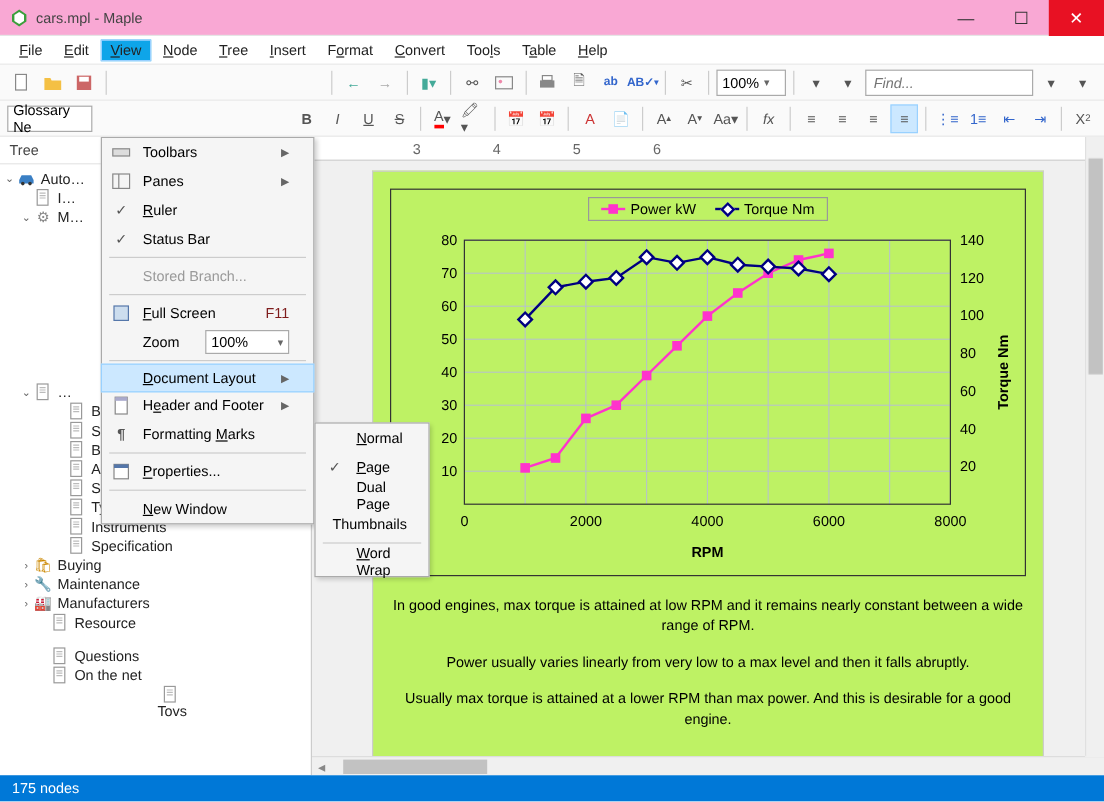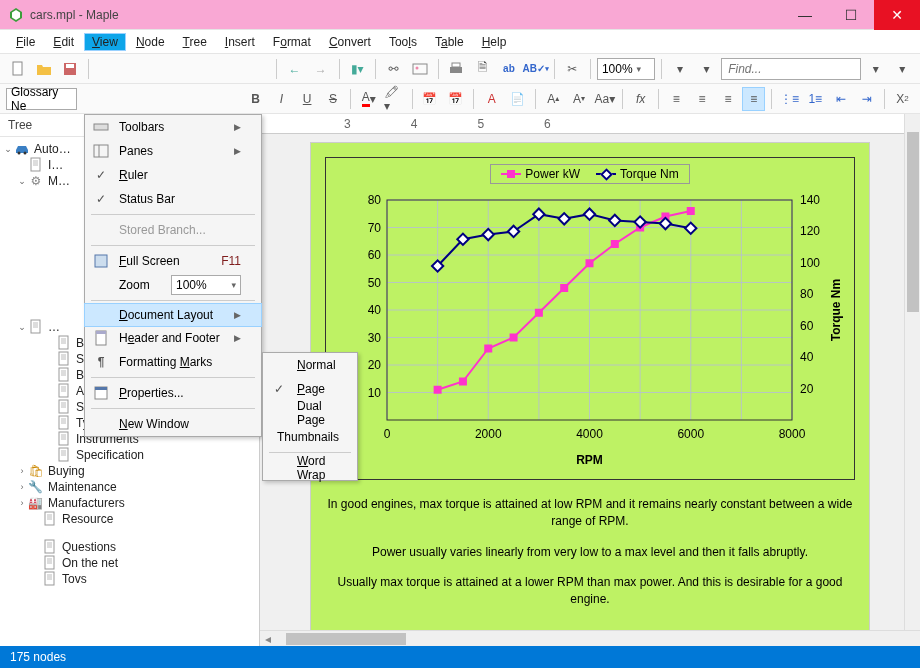--- a/index.html
+++ b/index.html
@@ -409,21 +409,21 @@
           <span class="tree-icon">
             <svg class="ico" viewBox="0 0 16 16">
               <rect x="3" y="1" width="9" height="13" fill="#fff" stroke="#999"></rect>
               <line x1="5" y1="4" x2="10" y2="4" stroke="#bbb"></line>
               <line x1="5" y1="6" x2="10" y2="6" stroke="#bbb"></line>
               <line x1="5" y1="8" x2="10" y2="8" stroke="#bbb"></line>
             </svg>
           </span>
           <span class="tree-label">On the net</span>
         </div>
-        <div class="tree-node" style="padding-left: 28px;">
+        <div class="tree-node" style="padding-left: 28px; flex-direction: column;">
           <span class="tree-twisty"></span>
           <span class="tree-icon">
             <svg class="ico" viewBox="0 0 16 16">
               <rect x="3" y="1" width="9" height="13" fill="#fff" stroke="#999"></rect>
               <line x1="5" y1="4" x2="10" y2="4" stroke="#bbb"></line>
               <line x1="5" y1="6" x2="10" y2="6" stroke="#bbb"></line>
               <line x1="5" y1="8" x2="10" y2="8" stroke="#bbb"></line>
             </svg>
           </span>
           <span class="tree-label">Tovs</span>

